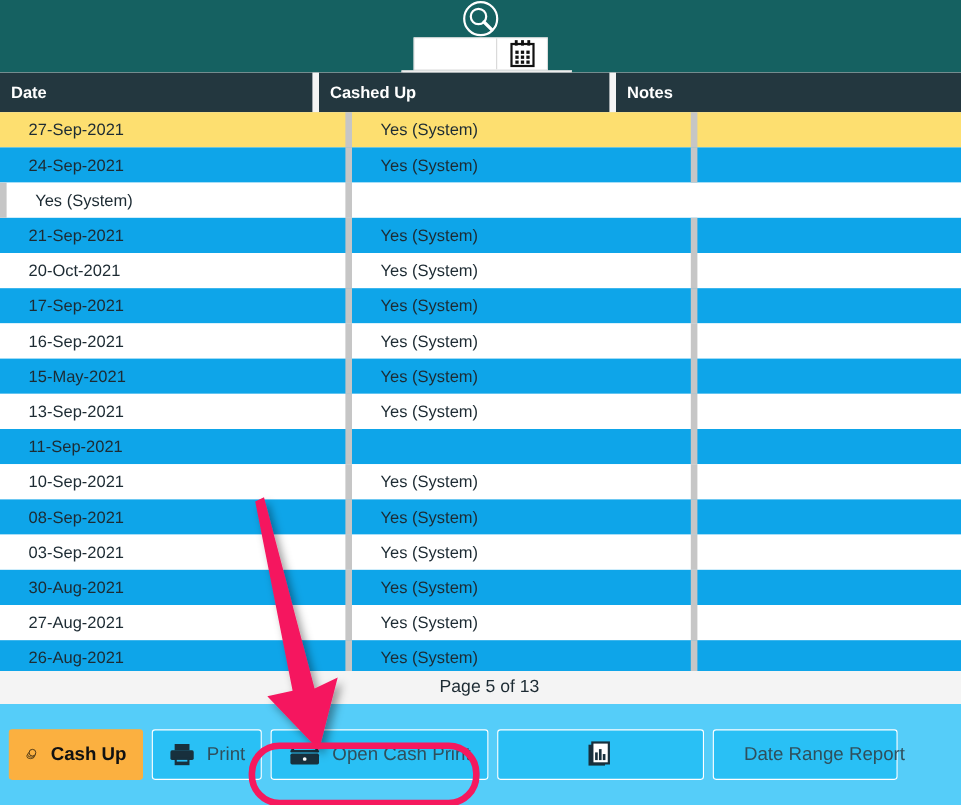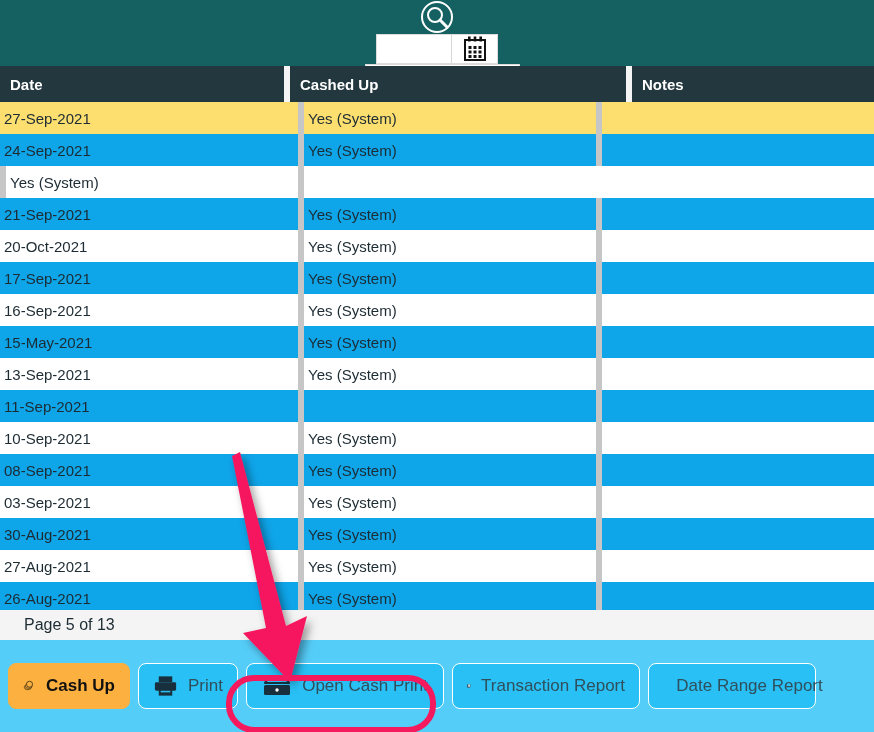--- a/index.html
+++ b/index.html
@@ -66,61 +66,61 @@
     background: #ffffff;
   }
   .thead {
     display: flex; height: 36px;
     background: #23373f; color: #ffffff;
     font-size: 15px; font-weight: bold;
   }
   .th { display: flex; align-items: center; padding-left: 10px; height: 36px; }
   .th.c1 { width: 284px; border-radius: 8px; }
   .th-gap { width: 6px; background: #f4f4f4; height: 36px; }
-  .th.c2 { width: 336px; }
+  .th.c2 { width: 264px; }
   .th.c3 { flex: 1; }
 
   .tbody { position: relative; }
   .row {
     display: flex; height: 32px; align-items: center;
     font-size: 15px; color: #1d2b33;
   }
   .row.odd  { background: #ffffff; }
   .row.even { background: #0ea5e9; }
   .row.sel  { background: #fddf70; }
-  .cell { height: 32px; display: flex; align-items: center; padding-left: 4px; }
+  .cell { height: 32px; display: flex; align-items: center; padding-left: 10px; margin-left: 16px; }
   .cell.c1 { width: 298px; }
   .cell.c2 { width: 292px; }
   .cell.c3 { flex: 1; }
   .divider { width: 6px; height: 32px; background: #c6c6c6; flex: 0 0 6px; }
 
   .filler-row { height: 32px; background: #efefef; display: flex; align-items: center; }
   .filler-row .divider { background: #c6c6c6; height: 32px; }
   .filler-pad1 { width: 298px; height: 32px; }
   .filler-pad2 { width: 292px; height: 32px; }
 
   .pager {
     position: absolute; left: 0; bottom: 0;
     width: 874px; height: 30px;
     background: #f4f4f4;
-    display: flex; align-items: center; justify-content: flex-start;
+    display: flex; align-items: center; justify-content: center;
     padding-right: 8px;
     font-size: 16px; color: #1d2b33; padding-left: 24px;
   }
 
   
   .btnbar {
     position: absolute; left: 0; top: 640px;
     width: 874px; height: 92px;
     background: #55cdf9;
     display: flex; align-items: center;
     padding: 0 8px; gap: 8px;
   }
   .btn {
-    height: 46px; border-radius: 8px;
+    height: 46px; border-radius: 3px;
     border: 1px solid #ffffff;
     display: flex; align-items: center; justify-content: center;
     gap: 10px; cursor: pointer;
     font-size: 17px; color: #2f4f5c;
     padding: 0 14px;
     background: #29c0f5;
     position: relative;
   }
   .btn.cashup { background: #fbb040; border-color: #fbb040; color: #111111; font-weight: bold; width: 122px; }
   .btn.print { width: 100px; }
@@ -353,21 +353,20 @@
     </div>
 
     <div class="btn txn">
       <svg width="26" height="26" viewBox="0 0 26 26">
         <rect x="2" y="4" width="15" height="19" fill="#18303d"></rect>
         <rect x="5.5" y="2" width="15" height="19" fill="#ffffff" stroke="#18303d" stroke-width="2"></rect>
         <rect x="8" y="11" width="2.4" height="7" fill="#18303d"></rect>
         <rect x="11.5" y="8" width="2.4" height="10" fill="#18303d"></rect>
         <rect x="15" y="12.5" width="2.4" height="5.5" fill="#18303d"></rect>
       </svg>
-      <span class="btn-label">Transaction Report</span>
     </div>
 
     <div class="btn daterange">
       <svg width="26" height="26" viewBox="0 0 26 26">
         <rect x="2" y="4" width="15" height="19" fill="#18303d"></rect>
         <rect x="5.5" y="2" width="15" height="19" fill="#ffffff" stroke="#18303d" stroke-width="2"></rect>
         <rect x="8" y="11" width="2.4" height="7" fill="#18303d"></rect>
         <rect x="11.5" y="8" width="2.4" height="10" fill="#18303d"></rect>
         <rect x="15" y="12.5" width="2.4" height="5.5" fill="#18303d"></rect>
       </svg>

